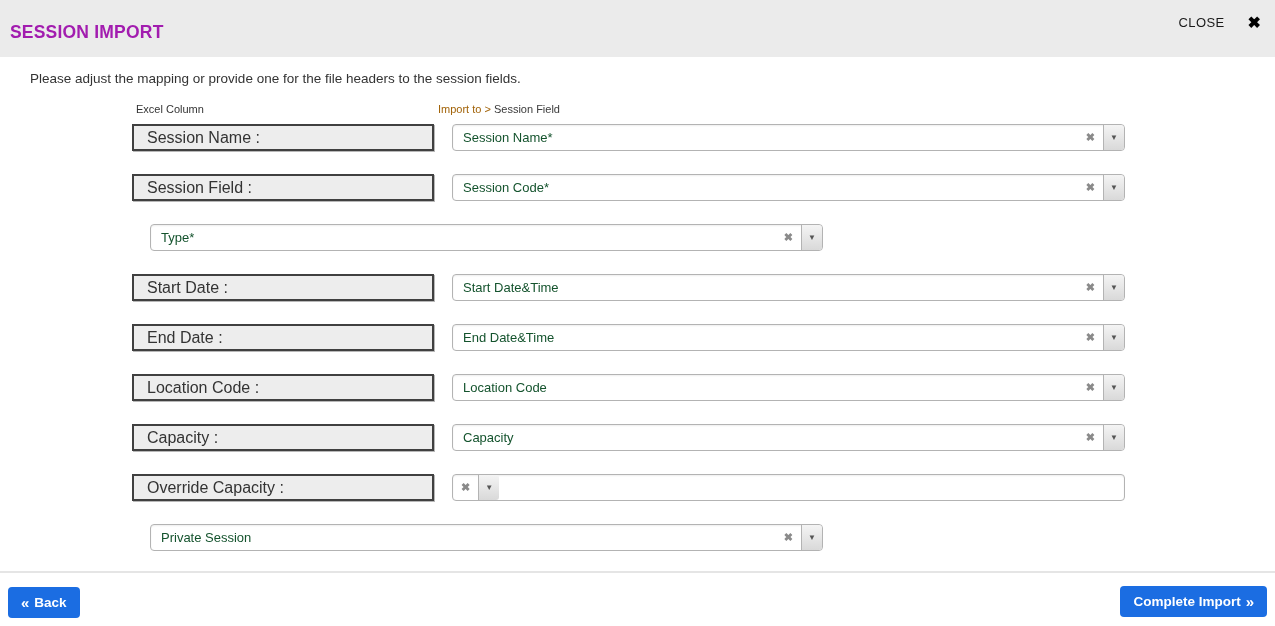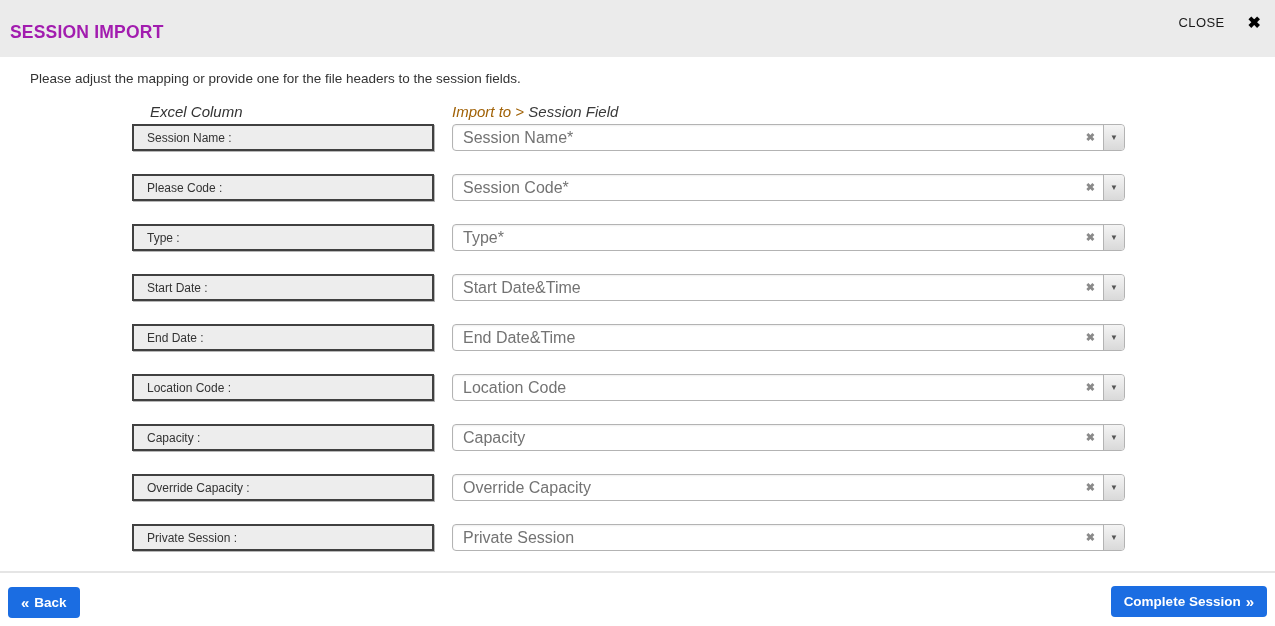--- a/index.html
+++ b/index.html
@@ -33,24 +33,23 @@
   .close-x { font-size: 16px; font-weight: bold; color: #000; line-height: 1; }
 
   
   .instruction {
     position: absolute; top: 71px; left: 30px;
     font-size: 13.5px; color: #333; text-align: right;
   }
 
   
   .col-headers {
-    position: absolute; top: 103px; left: 132px;
+    position: absolute; top: 103px; left: 118px;
     width: 993px; height: 18px;
-    font-size: 15px;
-    font-style: italic;
+    font-size: 11px;
   }
   .excel-col-header {
     position: absolute; left: 18px; top: 0;
     color: #333;
   }
   .import-header {
     position: absolute; left: 320px; top: 0;
     color: #3a3a3a;
   }
   .import-link { color: #a16207; cursor: pointer; }
@@ -67,36 +66,36 @@
   }
   .excel-box {
     width: 302px; height: 27px;
     flex: none;
     background: #ededed;
     border: 2px solid #404040;
     box-shadow: 1px 1px 0 rgba(0,0,0,0.28);
     display: flex; align-items: center;
     padding-left: 13px;
   }
-  .excel-label { font-size: 12px; color: #333; }
+  .excel-label { font-size: 16px; color: #333; }
   .row-gap { width: 18px; flex: none; }
   .combo {
     width: 673px; height: 27px;
     flex: none;
     background: #ffffff;
     border: 1px solid #b3b3b3;
     border-radius: 4px;
     display: flex; align-items: center;
     box-shadow: inset 0 1px 2px rgba(0,0,0,0.07);
     cursor: pointer;
     overflow: hidden;
   }
   .combo-value {
     flex: 1;
-    font-size: 16px; color: #737373;
+    font-size: 13px; color: #14532d;
     padding-left: 10px;
     white-space: nowrap;
   }
   .combo-clear {
     flex: none;
     font-size: 11px; font-weight: bold; color: #8a8a8a;
     padding: 0 8px;
     cursor: pointer;
     line-height: 1;
   }
@@ -161,36 +160,33 @@
       <span class="combo-value">Session Name*</span>
       <span class="combo-clear">✖</span>
       <span class="combo-arrow">
         <span class="arrow-glyph">▼</span>
       </span>
     </div>
   </div>
 
   <div class="mapping-row">
     <div class="excel-box">
-      <span class="excel-label">Please Code :</span>
+      <span class="excel-label">Session Field :</span>
     </div>
     <div class="row-gap"></div>
     <div class="combo">
       <span class="combo-value">Session Code*</span>
       <span class="combo-clear">✖</span>
       <span class="combo-arrow">
         <span class="arrow-glyph">▼</span>
       </span>
     </div>
   </div>
 
   <div class="mapping-row">
-    <div class="excel-box">
-      <span class="excel-label">Type :</span>
-    </div>
     <div class="row-gap"></div>
     <div class="combo">
       <span class="combo-value">Type*</span>
       <span class="combo-clear">✖</span>
       <span class="combo-arrow">
         <span class="arrow-glyph">▼</span>
       </span>
     </div>
   </div>
 
@@ -249,44 +245,40 @@
       </span>
     </div>
   </div>
 
   <div class="mapping-row">
     <div class="excel-box">
       <span class="excel-label">Override Capacity :</span>
     </div>
     <div class="row-gap"></div>
     <div class="combo">
-      <span class="combo-value">Override Capacity</span>
-      <span class="combo-clear">✖</span>
-      <span class="combo-arrow">
-        <span class="arrow-glyph">▼</span>
-      </span>
-    </div>
-  </div>
-
-  <div class="mapping-row">
-    <div class="excel-box">
-      <span class="excel-label">Private Session :</span>
-    </div>
+      <span class="combo-clear">✖</span>
+      <span class="combo-arrow">
+        <span class="arrow-glyph">▼</span>
+      </span>
+    </div>
+  </div>
+
+  <div class="mapping-row">
     <div class="row-gap"></div>
     <div class="combo">
       <span class="combo-value">Private Session</span>
       <span class="combo-clear">✖</span>
       <span class="combo-arrow">
         <span class="arrow-glyph">▼</span>
       </span>
     </div>
   </div>
 </div>
 
 <div class="footer-divider"></div>
 <button class="btn btn-back">
   <span class="btn-chevrons">«</span>
   <span>Back</span>
 </button>
 <button class="btn btn-complete">
-  <span>Complete Session</span>
+  <span>Complete Import</span>
   <span class="btn-chevrons">»</span>
 </button>
 
 </body></html>

